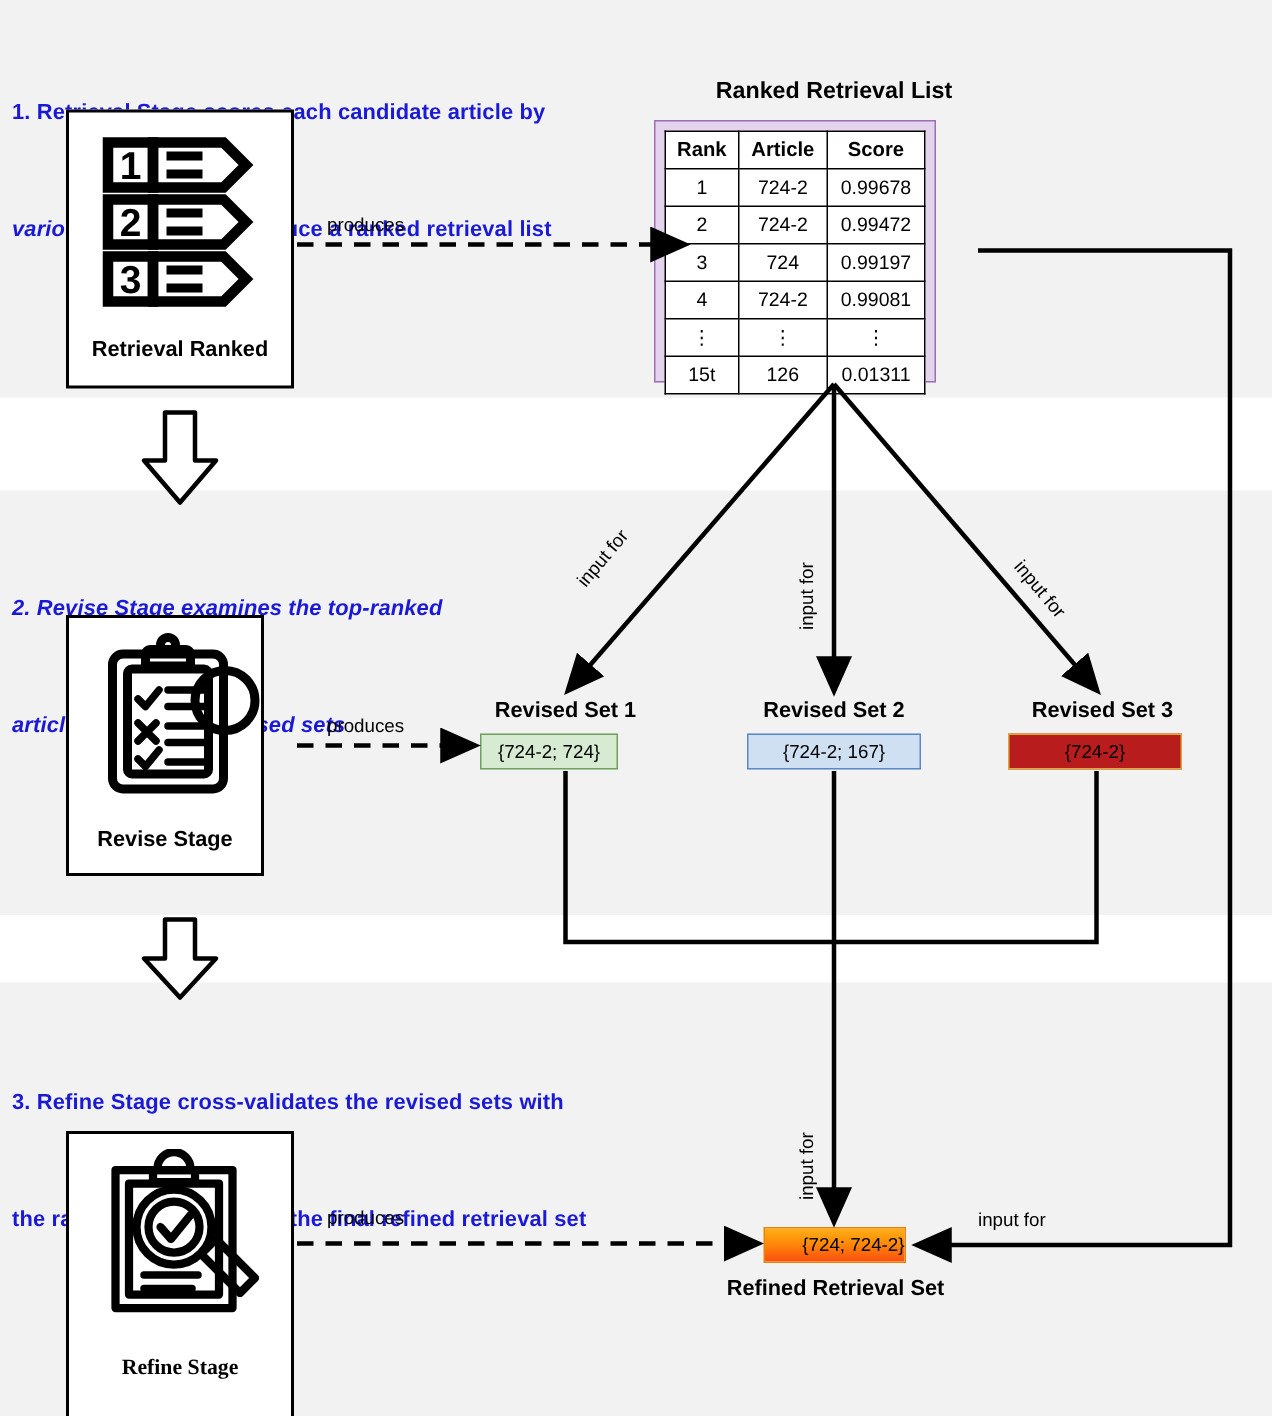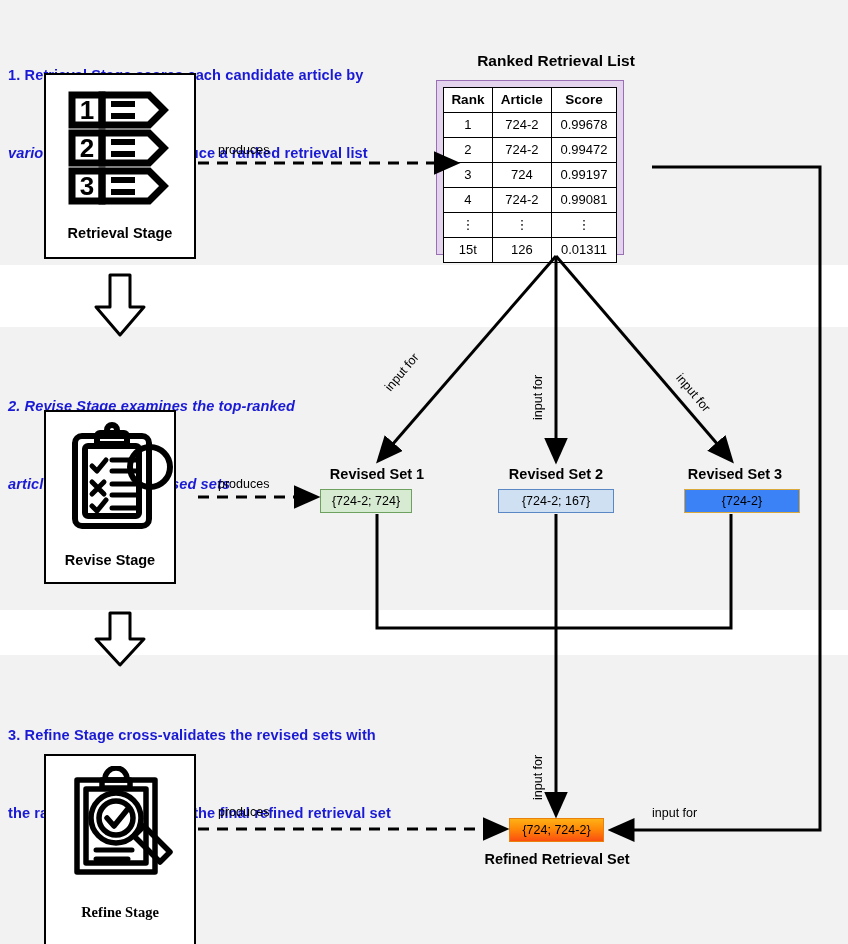--- a/index.html
+++ b/index.html
@@ -31,21 +31,21 @@
   table.rrl th{font-weight:bold;font-size:13.5px;}
   td.dots{font-size:15px;letter-spacing:0;font-weight:bold;line-height:22px;}
 
   .setlabel{position:absolute;font-weight:bold;font-size:14.5px;color:#000;
             text-align:center;white-space:nowrap;}
   .setbox{position:absolute;box-sizing:border-box;border-width:1.5px;
           border-style:solid;text-align:center;font-size:12.5px;color:#000;
           line-height:22px;height:24px;}
   #set1{background:#d7ead2;border-color:#6ea05f;}
   #set2{background:#cfe0f3;border-color:#5b87c4;}
-  #set3{background:#3b82f6;border-color:#d9a93b;margin-left:12px;}
+  #set3{background:#b91c1c;border-color:#d9a93b;}
   #refinedbox{background:linear-gradient(180deg,#ffb016 0%,#ff8a08 45%,#fb4f10 100%);
               border:1.5px solid #e8820c;font-size:12.5px;}
   .refinedlabel{position:absolute;font-weight:bold;font-size:14.5px;color:#000;
                 text-align:center;white-space:nowrap;}
 
   .edgelabel{position:absolute;font-size:12.5px;color:#000;white-space:nowrap;}
   .rot90{transform:rotate(-90deg);transform-origin:0 0;}
   .rotd{transform-origin:0 0;}
 
   svg.layer{position:absolute;left:0;top:0;width:848px;height:944px;
@@ -91,21 +91,21 @@
         <line x1="44" y1="65" x2="68" y2="65"></line>
       <line x1="44" y1="91" x2="68" y2="91"></line>
         <line x1="44" y1="103" x2="68" y2="103"></line>
     </g>
     <g font-family="Liberation Sans, sans-serif" font-size="26" font-weight="bold" text-anchor="middle" fill="#000">
       <text x="20" y="30">1</text>
         <text x="20" y="68">2</text>
         <text x="20" y="106">3</text>
     </g>
   </svg>
-  <div class="stagelabel" style="top:150px;">Retrieval Stage</div>
+  <div class="stagelabel" style="top:150px;">Retrieval Ranked</div>
 </div>
 
 <div class="stagebox" id="box2" style="left:44px;top:410px;width:132px;height:174px;">
   <svg class="icon" style="left:24px;top:10px;" width="106" height="112" viewBox="0 0 106 112">
     <g fill="none" stroke="#000" stroke-width="6" stroke-linejoin="round">
       <rect x="5" y="14" width="74" height="90" rx="7"></rect>
       <rect x="15" y="24" width="54" height="70" rx="3"></rect>
       <path d="M27 22 v-8 a3 3 0 0 1 3-3 h24 a3 3 0 0 1 3 3 v8 z"></path>
       <circle cx="42" cy="8" r="5"></circle>
       <circle cx="80" cy="45" r="20"></circle>
@@ -193,21 +193,21 @@
 
 <div class="setlabel" style="left:303px;top:466px;width:148px;">Revised Set 1</div>
 <div class="setbox" id="set1" style="left:320px;top:489px;width:92px;">{724-2; 724}</div>
 
 <div class="setlabel" style="left:482px;top:466px;width:148px;">Revised Set 2</div>
 <div class="setbox" id="set2" style="left:498px;top:489px;width:116px;">{724-2; 167}</div>
 
 <div class="setlabel" style="left:661px;top:466px;width:148px;">Revised Set 3</div>
 <div class="setbox" id="set3" style="left:672px;top:489px;width:116px;">{724-2}</div>
 
-<div class="setbox" id="refinedbox" style="left:509px;top:818px;width:95px;">{724; 724-2}</div>
+<div class="setbox" id="refinedbox" style="left:509px;top:818px;width:95px;text-align:right;">{724; 724-2}</div>
 <div class="refinedlabel" style="left:471px;top:851px;width:172px;">Refined Retrieval Set</div>
 
 <div class="edgelabel" style="left:218px;top:143px;">produces</div>
 <div class="edgelabel" style="left:218px;top:477px;">produces</div>
 <div class="edgelabel" style="left:218px;top:805px;">produces</div>
 
 <div class="edgelabel rotd" style="left:382px;top:385px;transform:rotate(-50deg);">input for</div>
 <div class="edgelabel rot90" style="left:531px;top:420px;">input for</div>
 <div class="edgelabel rotd" style="left:684px;top:371px;transform:rotate(50deg);">input for</div>
 

